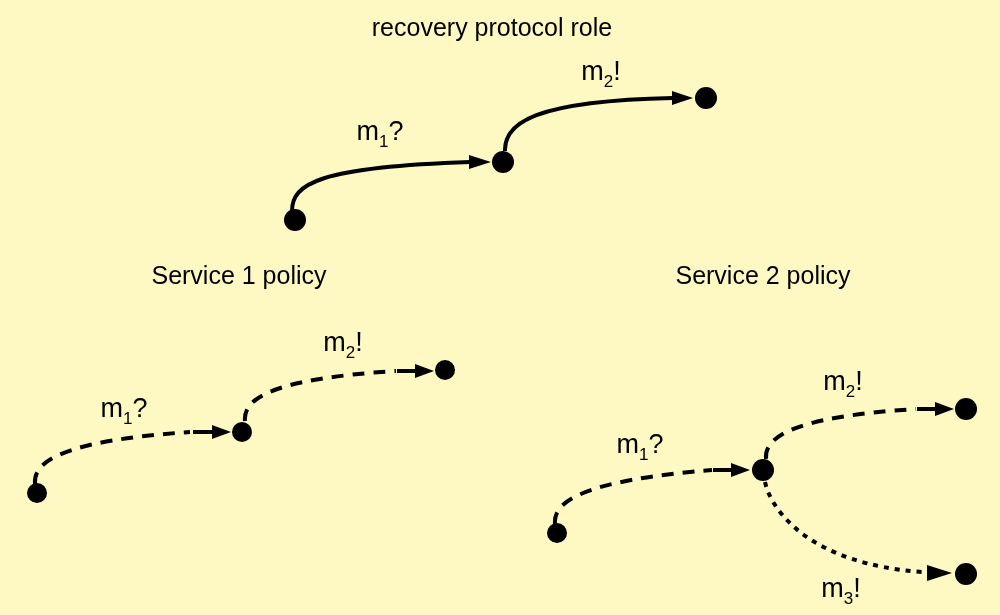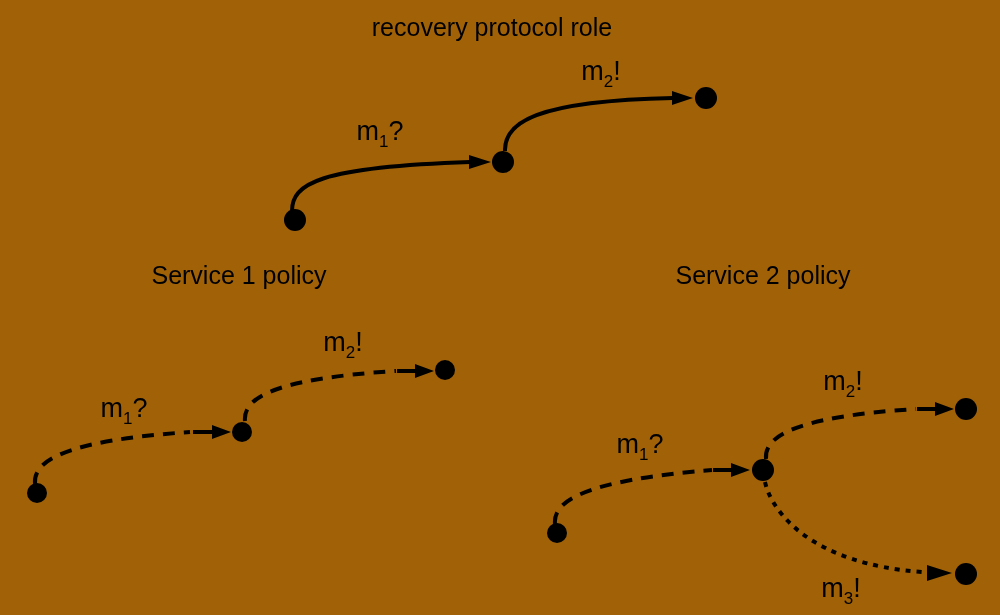--- a/index.html
+++ b/index.html
@@ -3,21 +3,21 @@
 <meta charset="utf-8">
 <style>
   html, body {
     margin: 0;
     padding: 0;
     background: #ffffff;
   }
   .canvas-wrap {
     width: 1000px;
     height: 615px;
-    background: #a16207;
+    background: #fef9c3;
     position: relative;
   }
   svg { display: block; }
   text {
     font-family: "Liberation Sans", sans-serif;
     fill: #000000;
   }
   .title { font-size: 25px; }
   .lbl   { font-size: 27px; }
   .sub   { font-size: 17px; }

